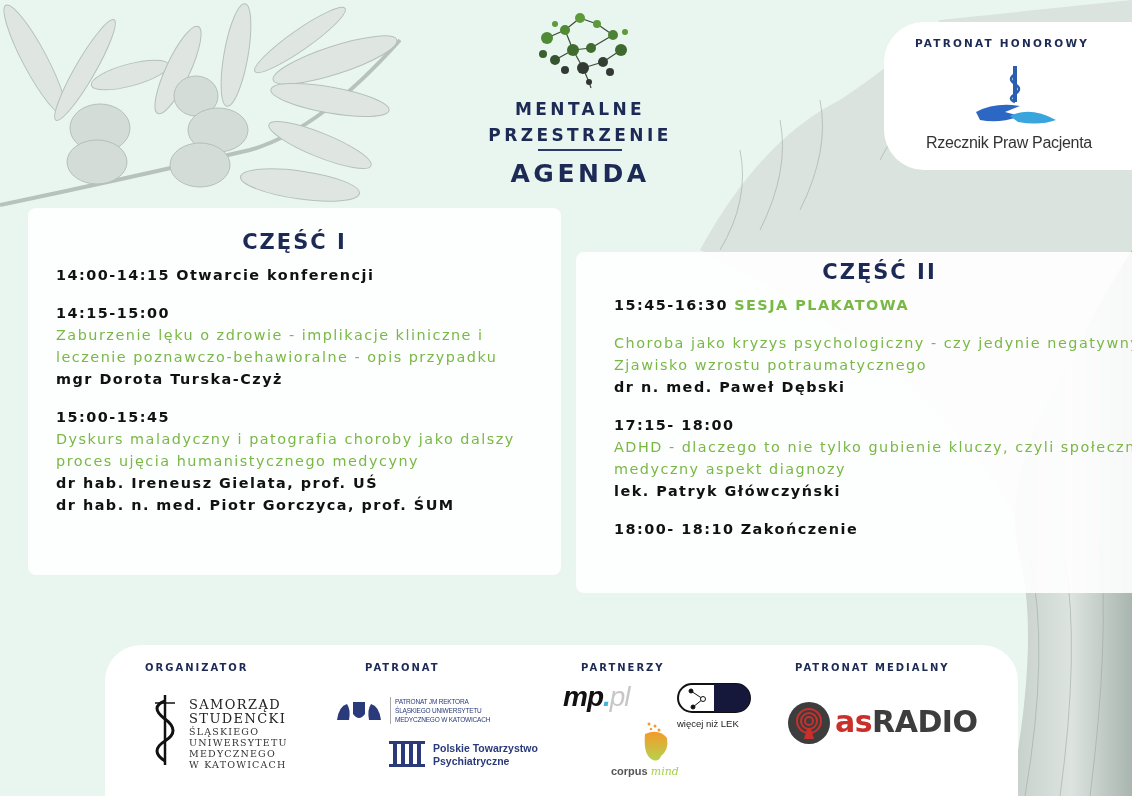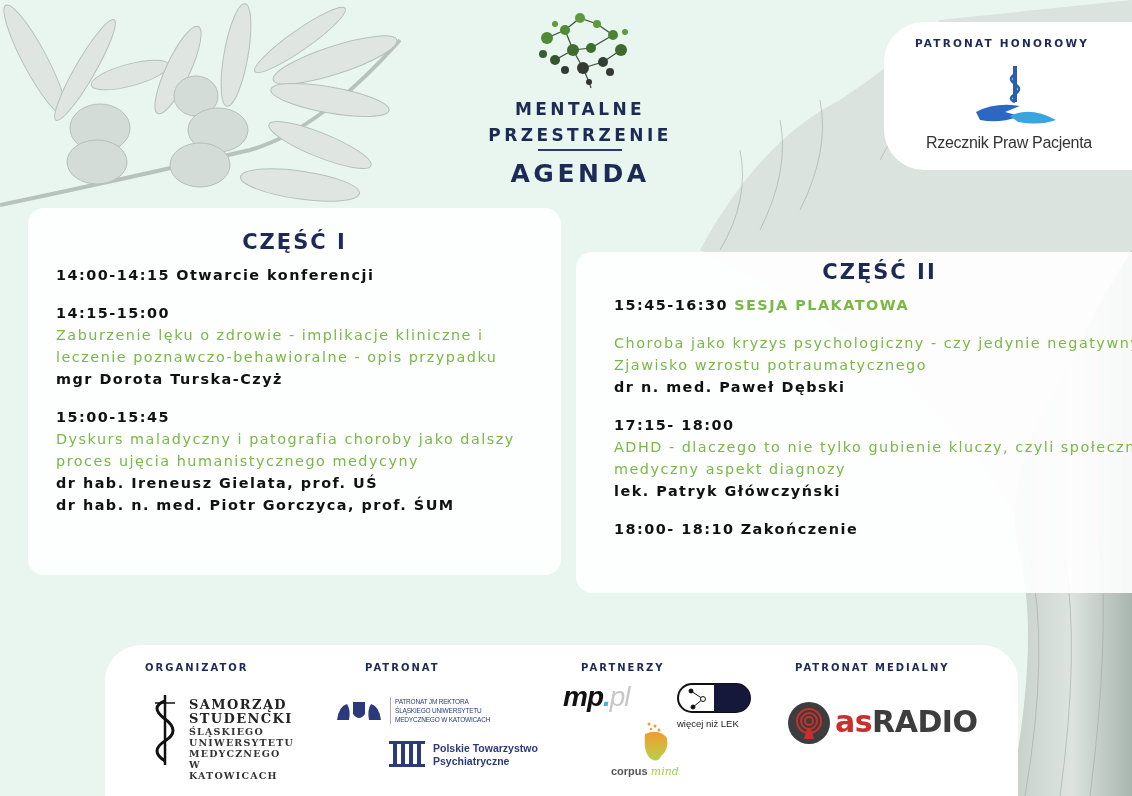--- a/index.html
+++ b/index.html
@@ -22,21 +22,21 @@
     font-size: 17px; line-height: 26px;
   }
   .brand-1 { margin-top: 6px; }
   .brand-rule { width: 84px; height: 2px; background: #2a3a6a; margin: 1px auto 0; }
   .agenda-title {
     color: #1c2a55; font-weight: bold; font-size: 25px; letter-spacing: 3.5px;
     margin-top: 8px;
   }
   .card {
     position: absolute; background: rgba(255,255,255,0.9);
-    border-radius: 16px;
+    border-radius: 8px;
   }
   .card-1 { left: 28px; top: 208px; width: 533px; height: 367px; }
   .card-2 { left: 576px; top: 252px; width: 607px; height: 341px; }
   .card-title {
     text-align: center; color: #1c2a55; font-weight: bold;
     font-size: 21px; letter-spacing: 2px;
   }
   .card-1 .card-title { margin-top: 22px; }
   .card-2 .card-title { margin-top: 8px; }
   .items { padding-left: 28px; padding-right: 20px; }
@@ -66,21 +66,21 @@
 
   .sponsors {
     position: absolute; left: 105px; top: 645px; width: 913px; height: 160px;
     background: #fff; border-radius: 36px 36px 0 0;
   }
   .sp-label {
     position: absolute; font-size: 10px; font-weight: bold; letter-spacing: 2px;
     color: #1c2a55; text-align: left;
   }
   .samorzad {
-    position: absolute; left: 40px; top: 48px; width: 140px; height: 74px; font-weight: bold;
+    position: absolute; left: 40px; top: 48px; width: 140px; height: 74px;
   }
   .samorzad-text {
     position: absolute; left: 44px; top: 5px;
     font-family: "DejaVu Serif", serif; color: #222;
   }
   .samorzad-text .big { font-size: 13px; letter-spacing: 1.4px; line-height: 14px; display:block; }
   .samorzad-text .small { font-size: 9.5px; letter-spacing: 1.2px; line-height: 11px; display:block; color:#333; }
   .rektor { position: absolute; left: 228px; top: 51px; width: 150px; height: 30px; }
   .rektor-text {
     position: absolute; left: 57px; top: 1px; font-family: "Liberation Sans Narrow", "Liberation Sans", sans-serif;

